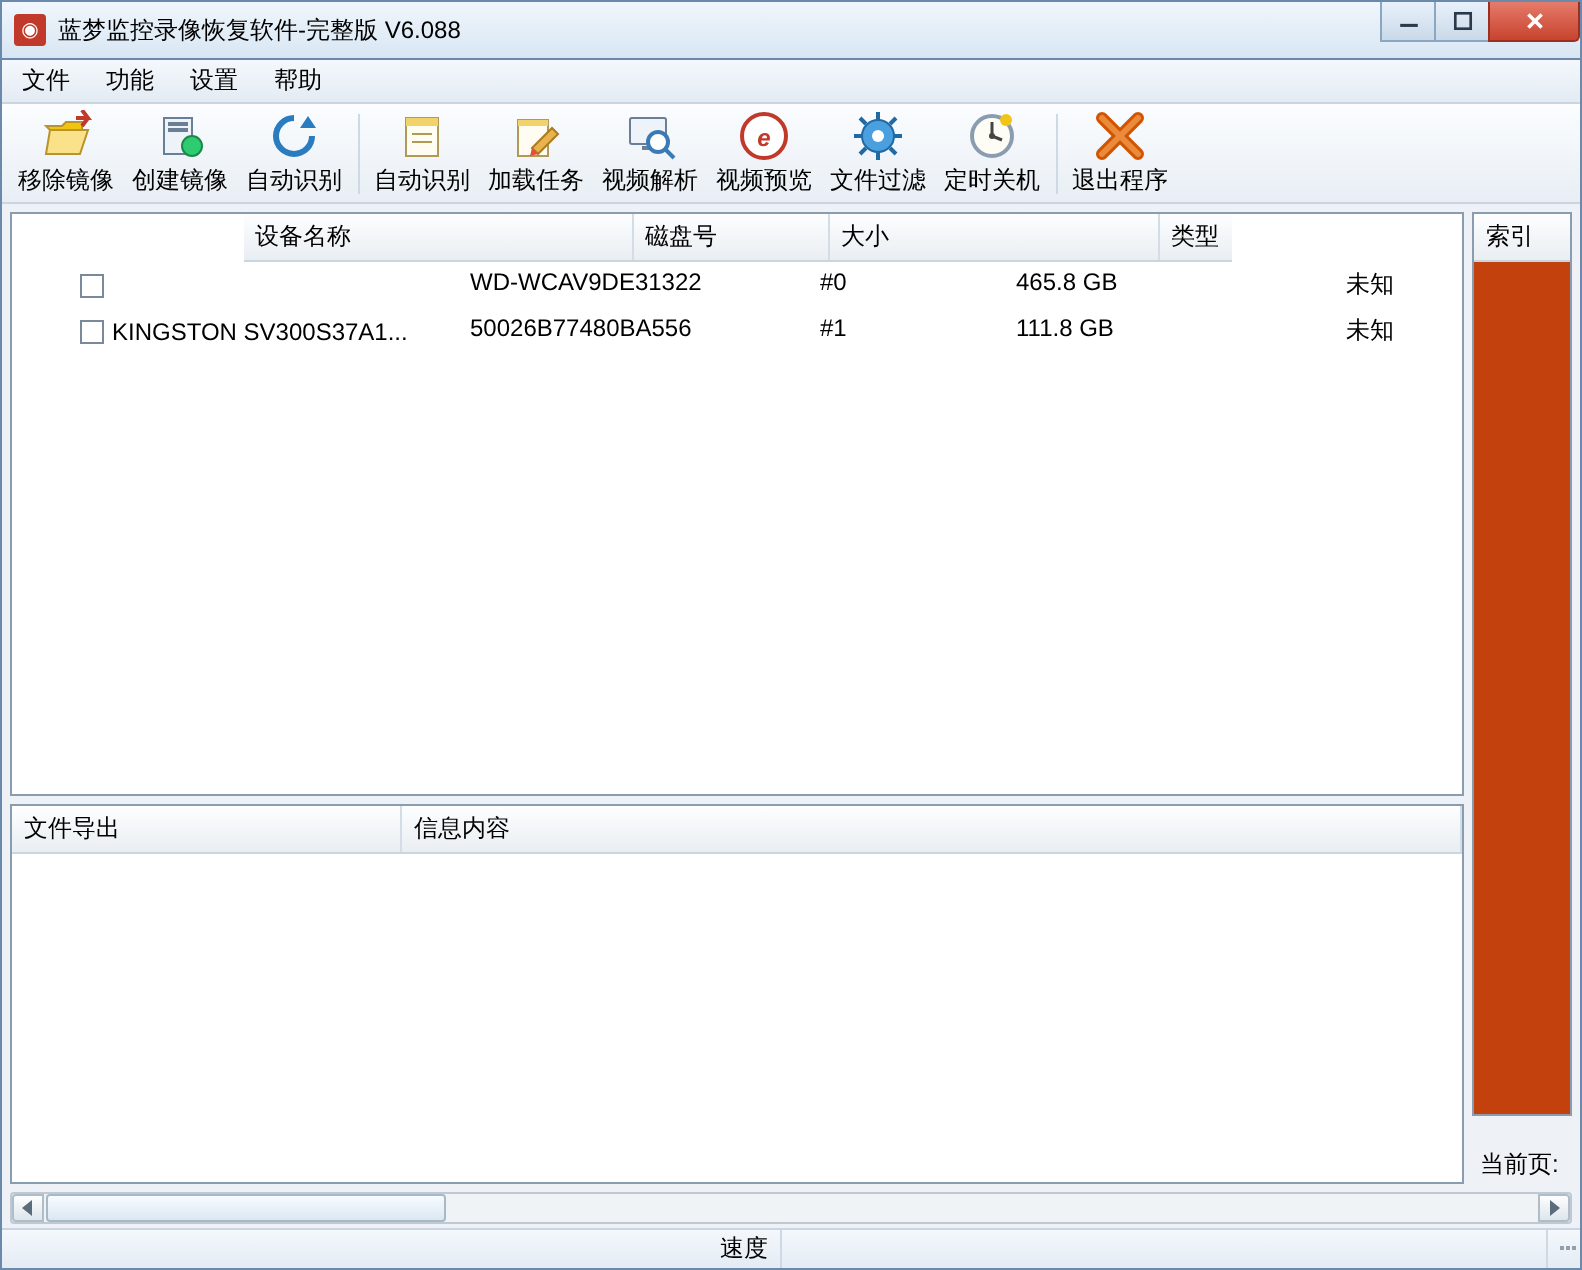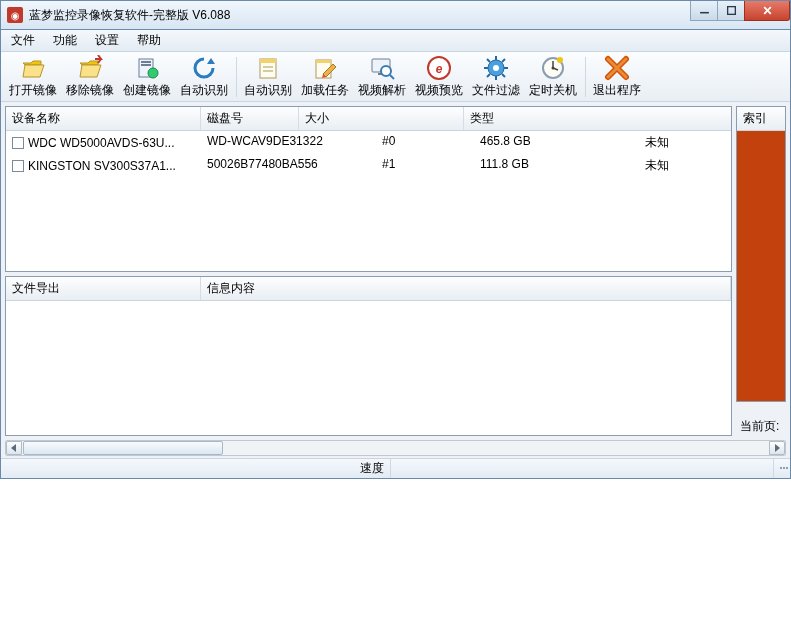--- a/index.html
+++ b/index.html
@@ -7,41 +7,41 @@
 
 
 .titlebar { height: 30px; background: linear-gradient(#f0f6fc, #d8e6f3); border: 1px solid #6b8aab; display: flex; align-items: center; padding: 0 1px 0 6px; position: relative; }
 .titlebar .icon { width: 16px; height: 16px; background: #c0392b; border-radius: 2px; display: flex; align-items: center; justify-content: center; margin-right: 6px; font-size: 10px; color: #fff;}
 .titlebar .title { color: #000; text-align: right; }
 .win-controls { position: absolute; right: 0; top: 0; display: flex; height: 20px;}
 .win-btn { width: 28px; height: 20px; display: flex; align-items: center; justify-content: center; border: 1px solid #8aa6c1; border-top:none; background: linear-gradient(#e8f1fa, #cad9e8); margin-left: -1px; cursor: pointer;}
 .win-btn.close { width: 46px; background: linear-gradient(#e67b6a, #c7432e); border-color:#9b2f20; border-top-right-radius:0; border-bottom-right-radius:3px;}
 .win-btn svg { width: 11px; height: 11px; }
 
-.app-body { border: 1px solid #6b8aab; border-top: none; height: 449px; background: #eef2f6; display: flex; flex-direction: column;}
+.app-body { border: 1px solid #6b8aab; border-top: none; height: 605px; background: #eef2f6; display: flex; flex-direction: column;}
 
 
 .menubar { height: 22px; background: linear-gradient(#f4f8fc, #e3ebf3); display: flex; align-items: center; padding: 0 4px; gap: 6px; border-bottom: 1px solid #c9d6e2;}
 .menubar span { padding: 2px 6px; cursor: pointer; }
 
 
 .toolbar { height: 50px; background: linear-gradient(#fbfdff, #e8eef4); display: flex; align-items: center; padding: 2px 4px; border-bottom: 1px solid #c9d6e2; overflow: hidden;}
 .tool-btn { width: 56px; display: flex; flex-direction: column; align-items: center; padding: 2px 1px; cursor: pointer; margin-right: 1px;}
 .tool-ico { width: 26px; height: 26px; display: flex; align-items: center; justify-content: center;}
 .tool-btn .lbl { margin-top: 1px; white-space: nowrap; font-size: 12px;}
 .tool-sep { width: 1px; height: 40px; background: #cfd9e3; margin: 0 3px;}
 
 
 .content-row { flex: 1 1 auto; display: flex; padding: 4px; gap: 4px; min-height: 0;}
 .left-pane { flex: 1 1 auto; display: flex; flex-direction: column; min-width: 0;}
 .right-pane { width: 50px; display: flex; flex-direction: column;}
 
 .panel { background: #fff; border: 1px solid #8a9db0; }
 
-.device-panel { flex: 1 1 60%; display:flex; flex-direction:column; min-height:0; margin-bottom: 4px;}
+.device-panel { flex: 1 1 60%; display:flex; flex-direction:column; min-height:0; margin-bottom: 4px; align-items: center;}
 .info-panel { height: 190px; display:flex; flex-direction:column;}
 
 
 .table-header { display: flex; background: linear-gradient(#fdfefe, #e9eef3); border-bottom: 1px solid #c9d6e2;}
 .th { padding: 3px 6px; border-right: 1px solid #d4dde6; white-space: nowrap; overflow: hidden; text-overflow: ellipsis; cursor: pointer;}
 .col-name { width: 195px; }
 .col-serial { width: 175px; }
 .col-disk  { width: 98px; }
 .col-size  { width: 165px; }
 .col-type  { flex: 1; border-right: none;}
@@ -109,29 +109,20 @@
 <div class="app-body">
 
   <div class="menubar">
     <span>文件</span>
     <span>功能</span>
     <span>设置</span>
     <span>帮助</span>
   </div>
 
   <div class="toolbar" id="toolbar">
-      <div class="tool-btn">
-        <div class="tool-ico">
-          <svg width="26" height="26">
-            <polygon points="3,8 11,8 13,6 21,6 21,10 5,10" fill="#f1c40f" stroke="#b9932b"></polygon>
-            <polygon points="5,10 24,10 20,22 3,22" fill="#f9e28a" stroke="#b9932b"></polygon>
-          </svg>
-        </div>
-        <div class="lbl">打开镜像</div>
-      </div>
       <div class="tool-btn">
         <div class="tool-ico">
           <svg width="26" height="26">
             <polygon points="3,8 11,8 13,6 21,6 21,10 5,10" fill="#f1c40f" stroke="#b9932b"></polygon>
             <polygon points="5,10 24,10 20,22 3,22" fill="#f9e28a" stroke="#b9932b"></polygon>
             <polyline points="18,4 24,4 21,0" fill="none" stroke="#c0392b" stroke-width="2"></polyline>
             <polyline points="24,4 21,8" fill="none" stroke="#c0392b" stroke-width="2"></polyline>
           </svg>
         </div>
         <div class="lbl">移除镜像</div>
@@ -251,21 +242,20 @@
         <div class="table-header">
           <div class="th col-name">设备名称</div>
           <div class="th col-disk">磁盘号</div>
           <div class="th col-size">大小</div>
           <div class="th col-type">类型</div>
         </div>
         <div class="table-body" id="device-body">
             <div class="tr">
               <div class="td col-name">
                 <div class="chk"></div>
-                <span>WDC WD5000AVDS-63U...</span>
               </div>
               <div class="td col-serial">WD-WCAV9DE31322</div>
               <div class="td col-disk">#0</div>
               <div class="td col-size">465.8 GB</div>
               <div class="td col-type">未知</div>
             </div>
             <div class="tr">
               <div class="td col-name">
                 <div class="chk"></div>
                 <span>KINGSTON SV300S37A1...</span>

